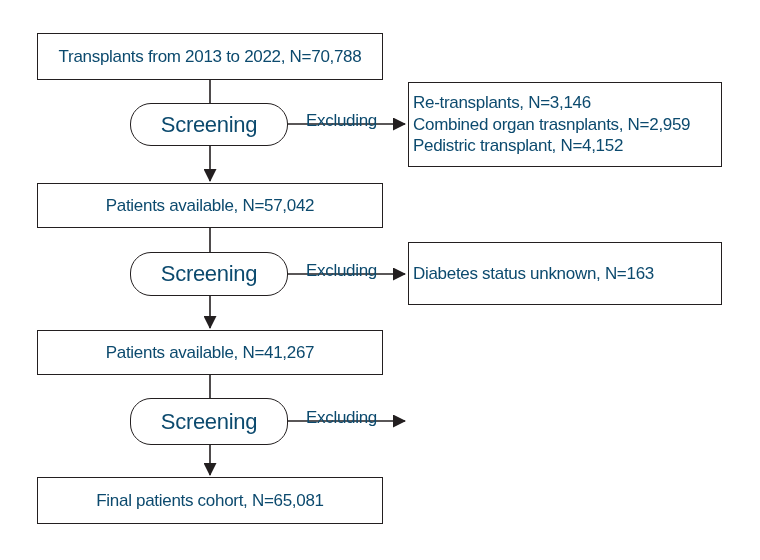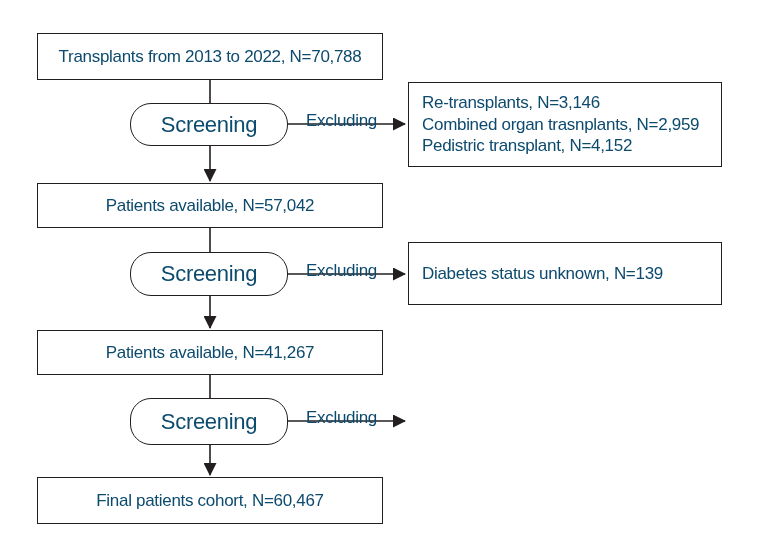--- a/index.html
+++ b/index.html
@@ -58,21 +58,21 @@
   }
   .s1 { top: 103px; height: 43px; }
   .s2 { top: 252px; height: 44px; }
   .s3 { top: 398px; height: 47px; }
   .side {
     left: 408px;
     width: 314px;
     display: flex;
     flex-direction: column;
     justify-content: center;
-    padding-left: 13px;
+    padding-left: 4px;
     font-size: 17px;
     letter-spacing: -0.3px;
     line-height: 21.5px;
   }
   .sb1 { top: 82px;  height: 85px; }
   .sb2 { top: 242px; height: 63px; }
   .sb3 { top: 398px; height: 46px; }
   .excl {
     position: absolute;
     width: 90px;
@@ -124,29 +124,29 @@
 
   <div class="box main b2">
     <span>Patients available, N=57,042</span>
   </div>
 
   <div class="screening s2">
     <span>Screening</span>
   </div>
   <div class="excl e2">Excluding</div>
   <div class="box side sb2">
-    <div>Diabetes status unknown, N=139</div>
+    <div>Diabetes status unknown, N=163</div>
   </div>
 
   <div class="box main b3">
     <span>Patients available, N=41,267</span>
   </div>
 
   <div class="screening s3">
     <span>Screening</span>
   </div>
   <div class="excl e3">Excluding</div>
 
   <div class="box main b4">
-    <span>Final patients cohort, N=60,467</span>
+    <span>Final patients cohort, N=65,081</span>
   </div>
 
 </div>
 
 </body></html>

